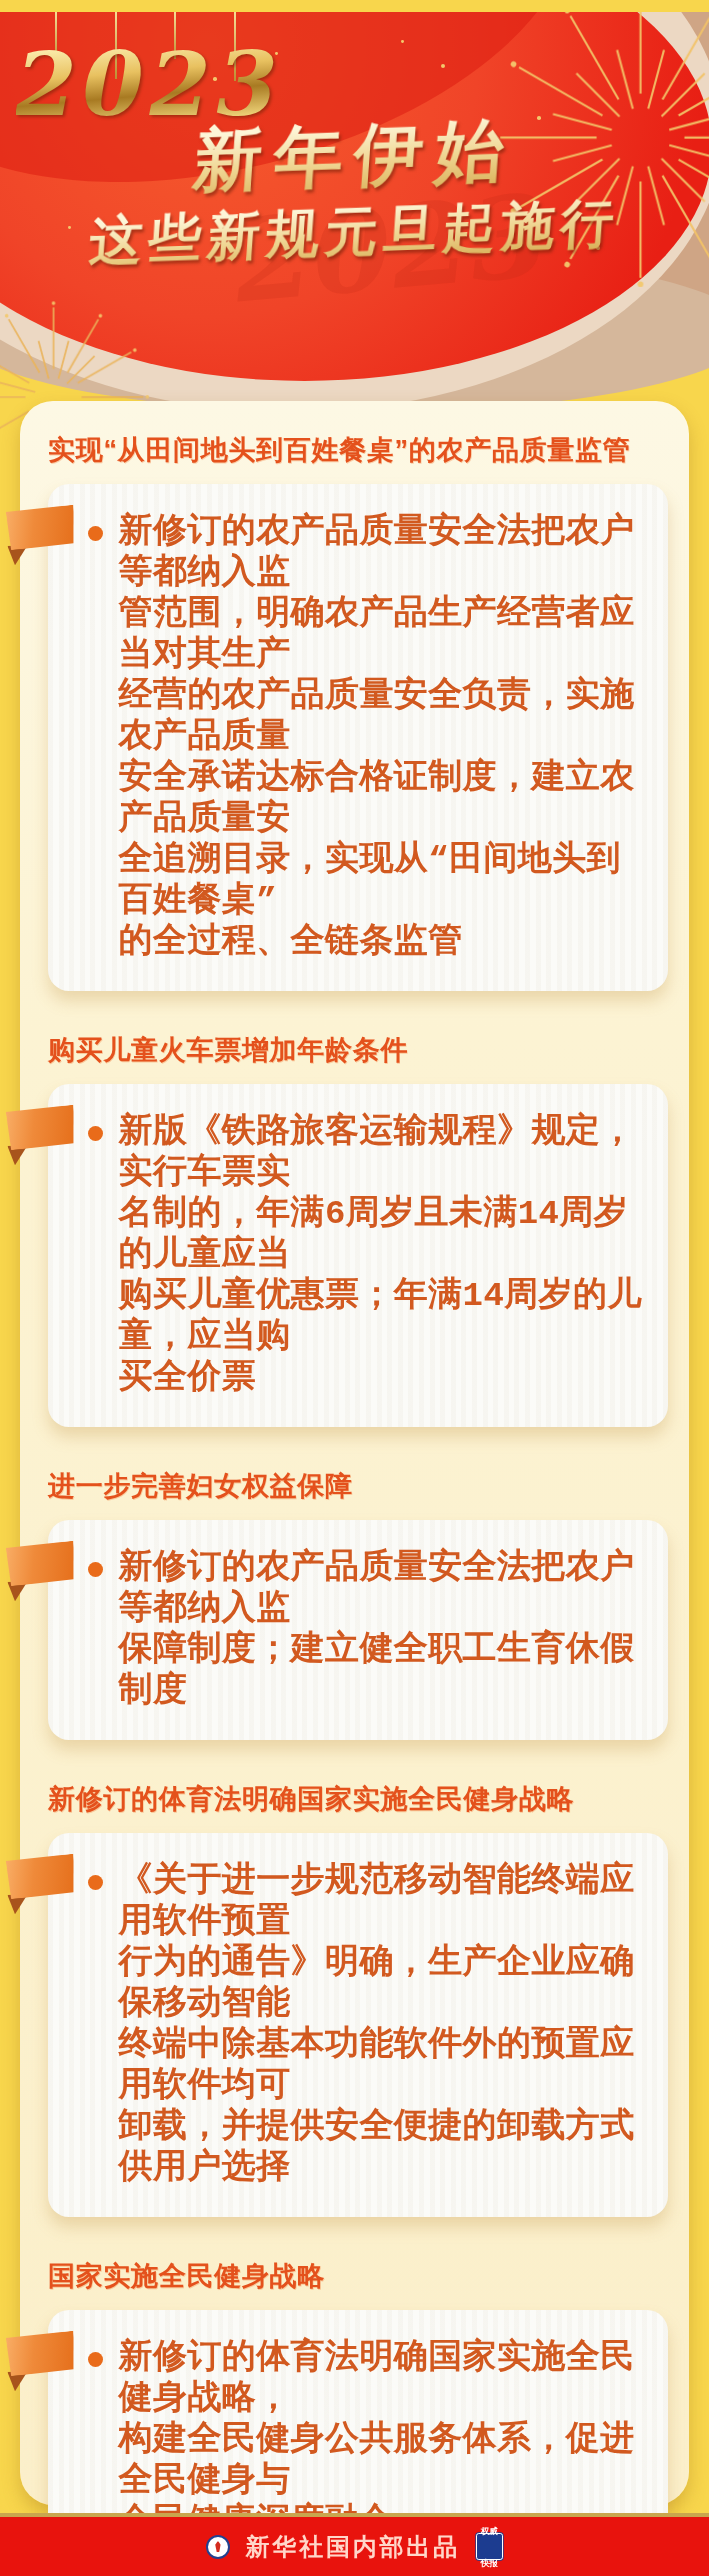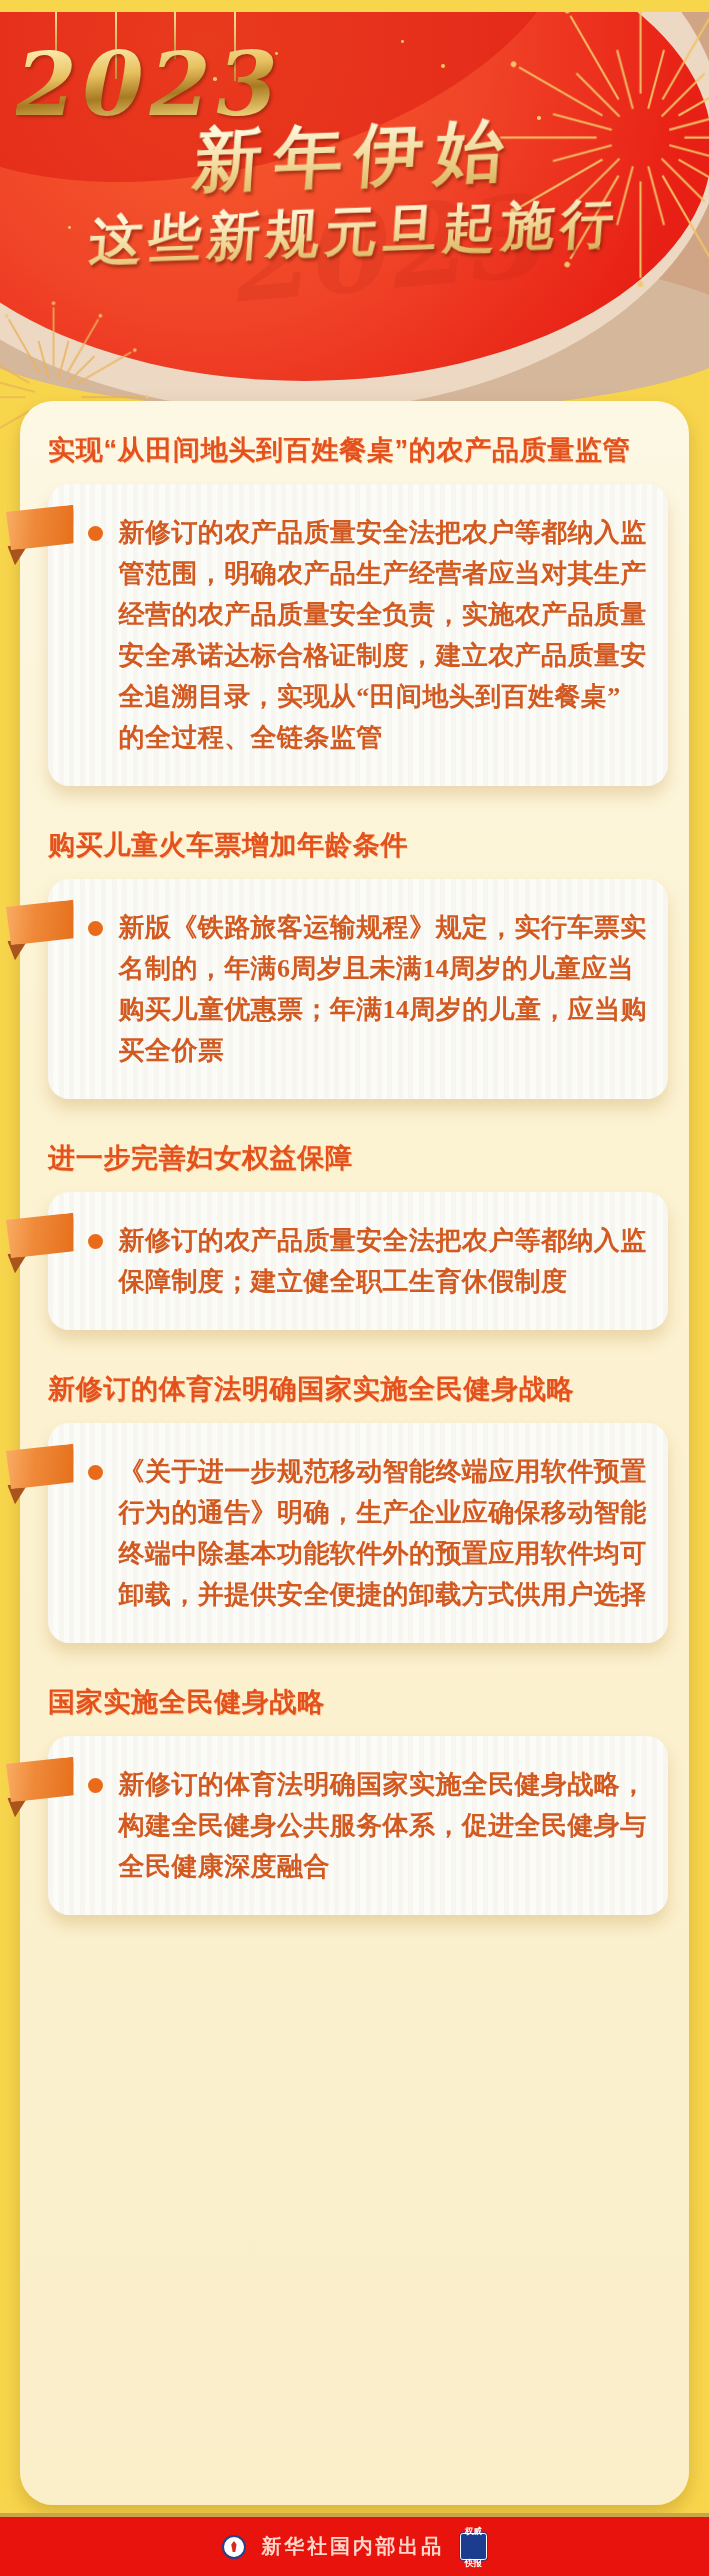--- a/index.html
+++ b/index.html
@@ -75,34 +75,34 @@
           clip-path:polygon(0 6%,100% 0,96% 94%,4% 100%);}
   .ribbon-fold{position:absolute;left:-40px;top:61px;width:21px;height:20px;z-index:2;
                transform:rotate(-4deg);background:#a8541c;
                clip-path:polygon(0 0,100% 0,30% 100%);}
 
   .bullets{list-style:none;margin:0;padding:0;}
   .bullet{display:flex;align-items:flex-start;margin:0;}
   .bullet + .bullet{margin-top:10px;}
   .dot{flex:none;width:15px;height:15px;border-radius:50%;background:#e96b1a;
        margin:13.5px 15.6px 0 0;}
-  .btext{font-family:Liberation Serif, serif;font-weight:bold;
-         font-size:26px;line-height:41px;color:#d2591f;white-space:pre-line;
+  .btext{font-family:Liberation Mono, monospace;font-weight:bold;
+         font-size:34px;line-height:41px;color:#d2591f;white-space:pre-line;
          letter-spacing:0.4px;}
 
   
   .footer{position:absolute;left:0;bottom:0;width:709px;height:59px;z-index:20;
           background:#e8130d;border-top:4.3px solid #c9a54e;}
   .footer-inner{height:100%;display:flex;align-items:center;justify-content:center;gap:15.6px;}
   .logo{position:relative;width:24px;height:24px;border-radius:50%;
         background:#fff;border:2.8px solid #23418f;box-sizing:border-box;flex:none;}
   .logo::after{content:"";position:absolute;left:50%;top:50%;width:8.5px;height:11.3px;
                transform:translate(-50%,-50%);background:#d42b1e;
                clip-path:polygon(50% 0,82% 35%,64% 100%,36% 100%,18% 35%);}
-  .pub{color:#ffd7ca;font-size:20px;font-weight:bold;letter-spacing:2.8px;}
+  .pub{color:#ffd7ca;font-size:24px;font-weight:bold;letter-spacing:2.8px;}
   .badge{display:flex;flex-direction:column;justify-content:center;align-items:center;
          width:25.5px;height:25.5px;background:#1c3c90;border:1.4px solid #fff;border-radius:2.8px;
          box-shadow:0 0 0 0.7px #1c3c90;color:#fff;font-size:8.5px;line-height:10px;
          font-weight:bold;flex:none;gap:22px;}
 </style>
 </head>
 <body>
 
 <div class="page">
 

